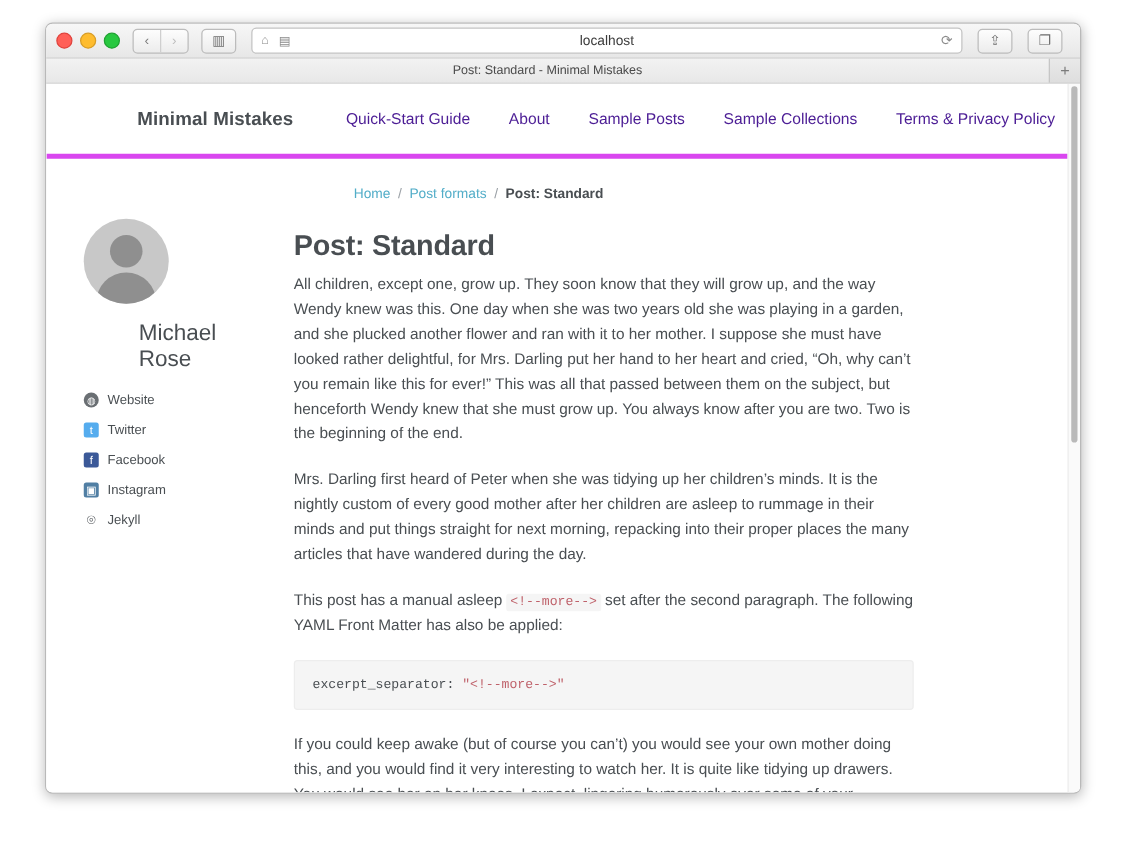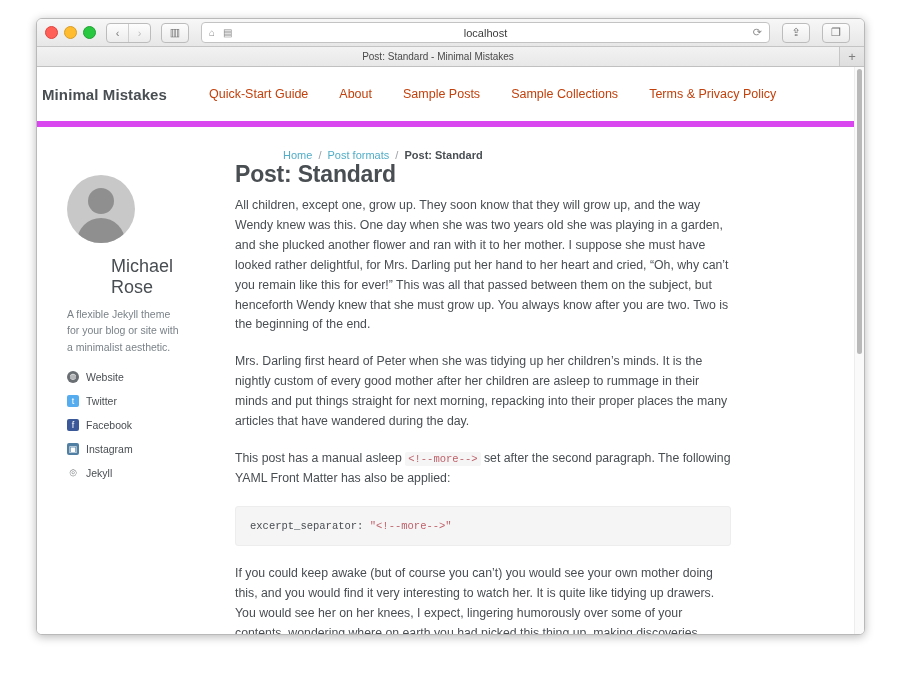--- a/index.html
+++ b/index.html
@@ -176,41 +176,42 @@
   .page {
     position: absolute;
     inset: 0;
     overflow: hidden;
     background: #ffffff;
   }
 
   
   .masthead {
     height: 60px;
-    border-bottom: 6px solid #d946ef;
-    display: flex;
-    align-items: center;
-    padding: 0 20px 0 5px;
+    border-bottom: 4px solid #d946ef;
+    display: flex;
+    align-items: center;
+    padding: 0 20px 0 28px;
     box-sizing: border-box;
+    justify-content: flex-end;
   }
   .site-title {
     font-size: 15px;
     font-weight: bold;
     color: #494e52;
     margin-right: 42px;
     letter-spacing: 0.1px;
   }
   .nav {
     display: flex;
     align-items: center;
     gap: 31px;
   }
   .nav a {
     font-size: 12.5px;
-    color: #c2410c;
+    color: #4c1d95;
     text-decoration: none;
   }
 
   .content-wrap {
     display: flex;
     padding: 22px 24px 0 22px;
     box-sizing: border-box;
   }
 
   
@@ -290,20 +291,21 @@
   
   .main {
     flex: 1 1 auto;
     padding-left: 24px;
     box-sizing: border-box;
     max-width: 520px;
   }
   .breadcrumbs {
     font-size: 11px;
     color: #7a8288;
+    margin-bottom: 22px;
     padding-left: 48px;
   }
   .breadcrumbs a { color: #52adc8; text-decoration: none; }
   .breadcrumbs .sep { color: #9aa0a6; margin: 0 3px; }
   .breadcrumbs .current { color: #494e52; font-weight: bold; }
 
   h1.page-title {
     font-size: 23px;
     color: #494e52;
     margin: 0 0 8px 0;
@@ -435,21 +437,20 @@
         </div>
 
         <div class="content-wrap">
 
           <div class="sidebar">
             <div class="avatar">
               <div class="head"></div>
               <div class="body"></div>
             </div>
             <div class="author-name">Michael Rose</div>
-            <div class="author-bio">A flexible Jekyll theme for your blog or site with a minimalist aesthetic.</div>
             <ul class="author-links">
               <li>
                 <span class="sicon globe">◍</span>
                 <span>Website</span>
               </li>
               <li>
                 <span class="sicon twitter">t</span>
                 <span>Twitter</span>
               </li>
               <li>

